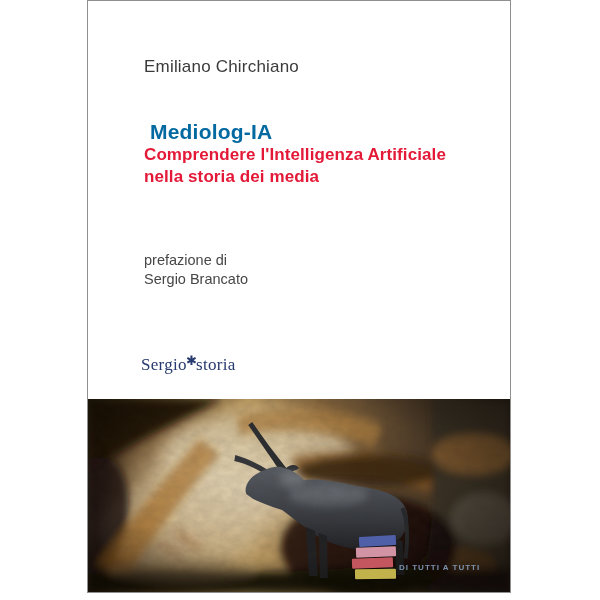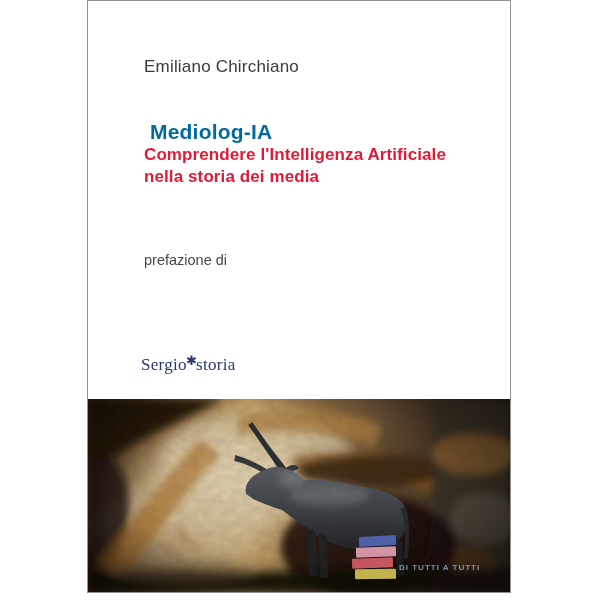--- a/index.html
+++ b/index.html
@@ -68,20 +68,21 @@
 
   <h1 class="title">Mediolog-IA</h1>
 
   <div class="subtitle">
     <div>Comprendere l'Intelligenza Artificiale</div>
     <div>nella storia dei media</div>
   </div>
 
   <div class="preface">
     <div>prefazione di</div>
+    <div>Sergio Brancato</div>
   </div>
 
   <div class="publisher">
     <span>Sergio</span><span class="star">✱</span><span>storia</span>
   </div>
 
   <div class="photo">
     <svg viewBox="0 0 424 193" preserveAspectRatio="none">
       <defs>
         <linearGradient id="gBase" x1="0" y1="0" x2="1" y2="0">

